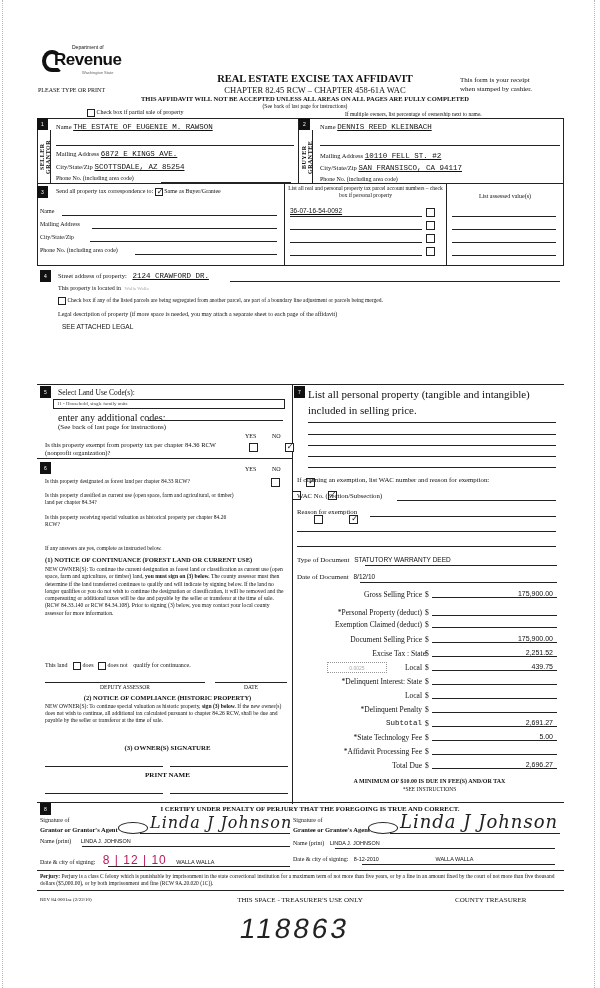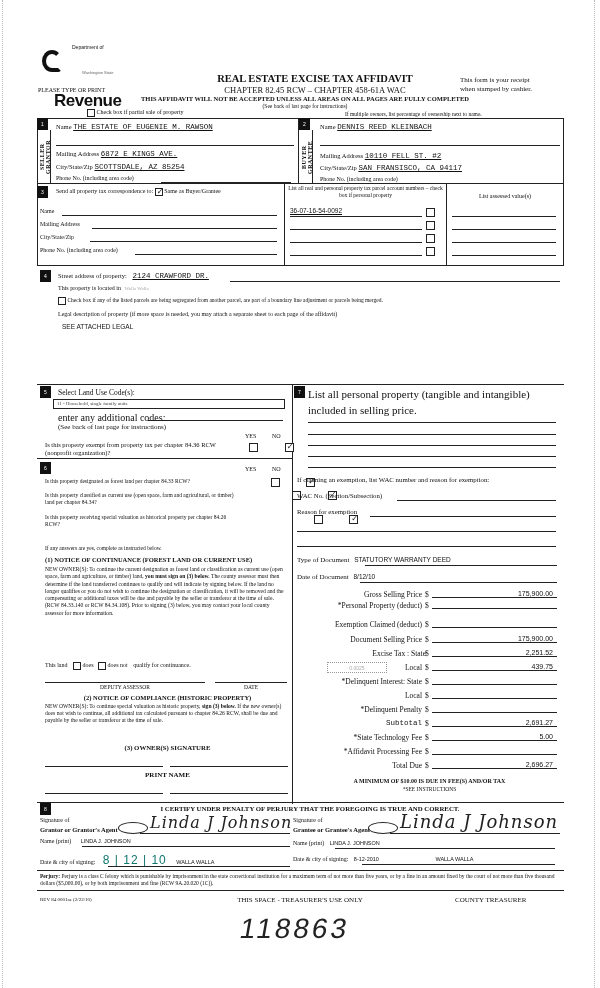--- a/index.html
+++ b/index.html
@@ -1,20 +1,20 @@
 <!DOCTYPE html>
 <html><head>
 <meta charset="utf-8">
 <style>
   * { box-sizing: border-box; margin: 0; padding: 0; }
   html, body { width: 600px; height: 988px; background: #ffffff; overflow: hidden; }
   body { font-family: "Liberation Serif", serif; color: #111; position: relative; font-size: 7px; }
   .abs { position: absolute; }
   .sans { font-family: "Liberation Sans", sans-serif; }
-  .hand { font-family: "Liberation Sans", sans-serif; color: #0f766e; }
+  .hand { font-family: "Liberation Sans", sans-serif; color: #be185d; }
   .line { border-bottom: 1px solid #222; }
   .badge { position: absolute; width: 11px; height: 12px; background: #111; color: #fff; font-size: 5px; text-align: center; line-height: 12px; font-family: "Liberation Sans", sans-serif; }
   .box { display: inline-block; width: 9px; height: 9px; border: 1px solid #222; vertical-align: middle; position: relative; background: #fff; }
   .box.checked::after { content: "✓"; position: absolute; left: 1px; top: -2px; font-size: 8px; color: #111; }
   .vlabel { position: absolute; writing-mode: vertical-rl; transform: rotate(180deg); font-size: 7px; font-weight: bold; letter-spacing: 0.5px; text-align: center; line-height: 1; }
   .scan-edge { position: absolute; top: 0; bottom: 0; width: 2px; border-left: 1px dotted #bbb; }
   .filled { font-family: Liberation Mono, monospace; font-size: 7.5px; text-decoration: underline; }
   .money-row { position: absolute; height: 12px; font-size: 7.5px; }
   .money-row .lbl { position: absolute; right: 185px; text-align: right; white-space: nowrap; }
   .money-row .dollar { position: absolute; left: 128px; }
@@ -26,21 +26,21 @@
 
 
 
 <div class="scan-edge" style="left:2px;"></div>
 <div class="scan-edge" style="left:594px;"></div>
 
 
 <div class="abs" style="left:42px;top:44px;width:80px;height:40px;">
   <div class="abs" style="left:0;top:6px;width:20px;height:22px;border:4px solid #111;border-radius:50% 50% 20% 50%;border-right-color:transparent;"></div>
   <div class="abs sans" style="left:30px;top:0;font-size:5px;">Department of</div>
-  <div class="abs sans" style="left:12px;top:6px;font-size:17px;font-weight:bold;letter-spacing:-0.5px;margin-top:41px;">Revenue</div>
+  <div class="abs sans" style="left:12px;top:6px;font-size:17px;font-weight:bold;letter-spacing:-0.5px;">Revenue</div>
   <div class="abs sans" style="left:40px;top:26px;font-size:4px;color:#666;">Washington State</div>
 </div>
 <div class="abs" style="left:38px;top:87px;font-size:6px;">PLEASE TYPE OR PRINT</div>
 
 <div class="abs" style="left:185px;top:73px;width:260px;text-align:center;font-size:10.5px;font-weight:bold;">REAL ESTATE EXCISE TAX AFFIDAVIT</div>
 <div class="abs" style="left:185px;top:85px;width:260px;text-align:center;font-size:8.5px;">CHAPTER 82.45 RCW – CHAPTER 458-61A WAC</div>
 <div class="abs" style="left:460px;top:76px;font-size:7px;">This form is your receipt</div>
 <div class="abs" style="left:460px;top:85px;font-size:7px;">when stamped by cashier.</div>
 <div class="abs" style="left:95px;top:95px;width:420px;text-align:center;font-size:6.5px;font-weight:bold;">THIS AFFIDAVIT WILL NOT BE ACCEPTED UNLESS ALL AREAS ON ALL PAGES ARE FULLY COMPLETED</div>
 <div class="abs" style="left:230px;top:103px;width:150px;text-align:center;font-size:5.5px;">(See back of last page for instructions)</div>
@@ -270,21 +270,21 @@
 </div>
 <div class="abs line" style="left:360px;top:582px;width:197px;"></div>
 
 
 <div class="abs" style="left:297px;top:590px;width:265px;height:200px;">
   <div class="money-row" style="top:0;width:265px;">
     <span class="lbl" style="right:140px;">Gross Selling Price</span>
     <span class="dollar">$</span>
     <span class="val">175,900.00</span>
   </div>
-  <div class="money-row" style="top:11px;width:265px;">
+  <div class="money-row" style="top:18px;width:265px;">
     <span class="lbl" style="right:140px;">*Personal Property (deduct)</span>
     <span class="dollar">$</span>
     <span class="val">&nbsp;</span>
   </div>
   <div class="money-row" style="top:30px;width:265px;">
     <span class="lbl" style="right:140px;">Exemption Claimed (deduct)</span>
     <span class="dollar">$</span>
     <span class="val">&nbsp;</span>
   </div>
   <div class="money-row" style="top:45px;width:265px;">

